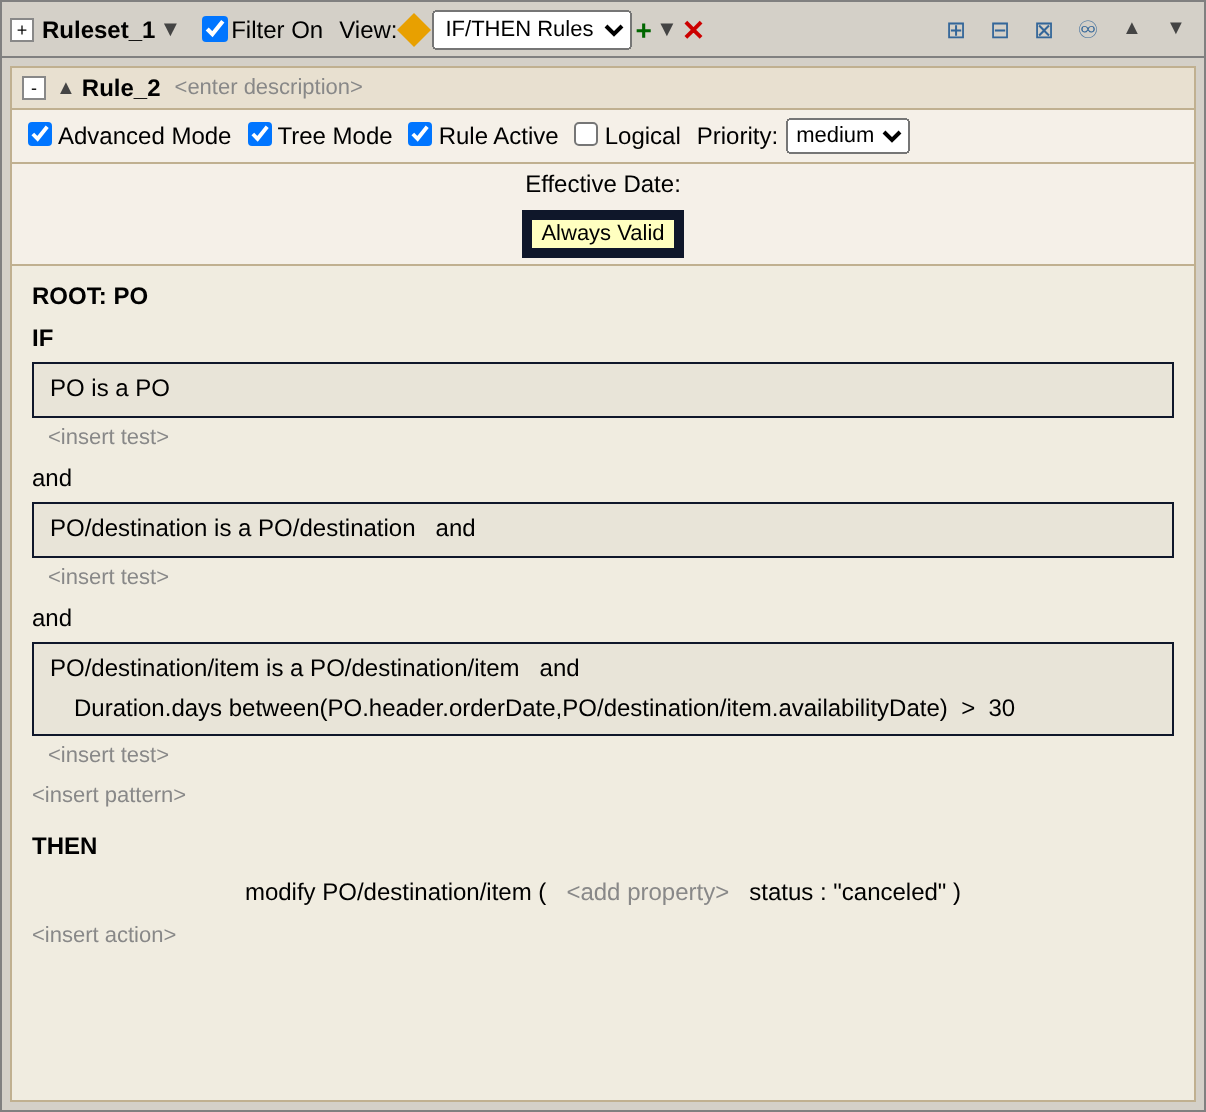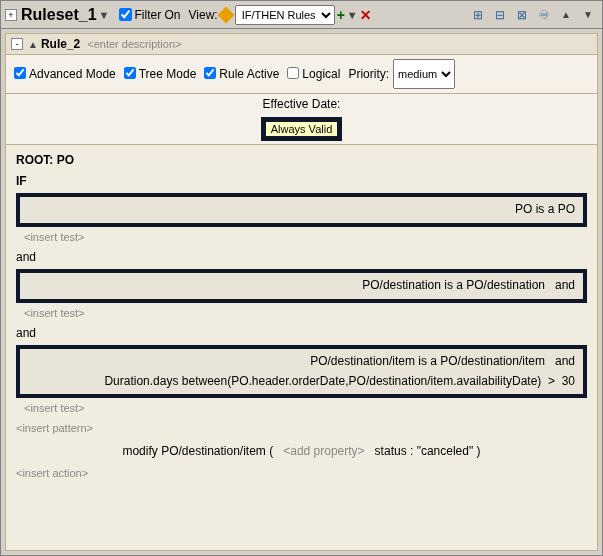--- a/index.html
+++ b/index.html
@@ -36,21 +36,21 @@
       display: flex;
       align-items: center;
       gap: 2px;
     }
 
     .ruleset-label {
       display: flex;
       align-items: flex-end;
       gap: 3px;
       font-weight: bold;
-      font-size: 16px;
+      font-size: 12px;
     }
 
     select.view-select {
       height: 20px;
       font-size: 11px;
       padding: 0 2px;
     }
 
     .toolbar-icons {
       display: flex;
@@ -123,21 +123,21 @@
     }
 
     .priority-section {
       display: flex;
       align-items: center;
       gap: 4px;
       font-size: 12px;
     }
 
     .priority-select {
-      height: 30px;
+      height: 18px;
       font-size: 11px;
     }
 
     .effective-date-row {
       background: #f5f0e8;
       border-bottom: 1px solid #c0b090;
       padding: 3px 8px;
       display: flex;
       align-items: center;
       gap: 6px;
@@ -161,24 +161,23 @@
       font-size: 12px;
       line-height: 1.6;
     }
 
     .root-line { font-weight: bold; margin-bottom: 2px; }
     .if-line { font-weight: bold; margin-bottom: 2px; }
     .then-line { font-weight: bold; margin-top: 4px; margin-bottom: 2px; }
 
     .condition-block {
       background: #e8e4d8;
-      border: 4px solid #0f172a;
+      border: 1px solid #0f172a;
       padding: 3px 8px;
       margin: 1px 0;
-      text-align: right;
     }
 
     .condition-text { font-size: 12px; }
 
     .insert-test {
       color: #888;
       font-size: 11px;
       padding: 1px 8px;
     }
 
@@ -344,20 +343,23 @@
       <div class="and-line">and</div>
 
       <div class="condition-block">
         <div class="condition-text">PO/destination/item is a PO/destination/item &nbsp; and</div>
         <div class="condition-text" style="padding-left:12px;">Duration.days between(PO.header.orderDate,PO/destination/item.availabilityDate) &nbsp;&gt;&nbsp; 30</div>
       </div>
       <div class="insert-test">&lt;insert test&gt;</div>
 
       <div class="insert-pattern">&lt;insert pattern&gt;</div>
 
+      <div class="then-line">
+        <span>THEN</span>
+      </div>
 
       <div class="action-block">
         <span>modify PO/destination/item ( &nbsp;</span>
         <span class="add-prop">&lt;add property&gt;</span>
         <span>&nbsp; status : "canceled" )</span>
       </div>
 
       <div class="insert-action">&lt;insert action&gt;</div>
     </div>
   </div>

